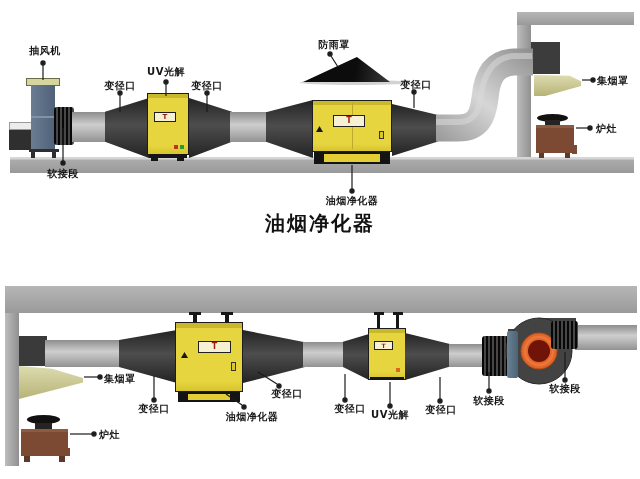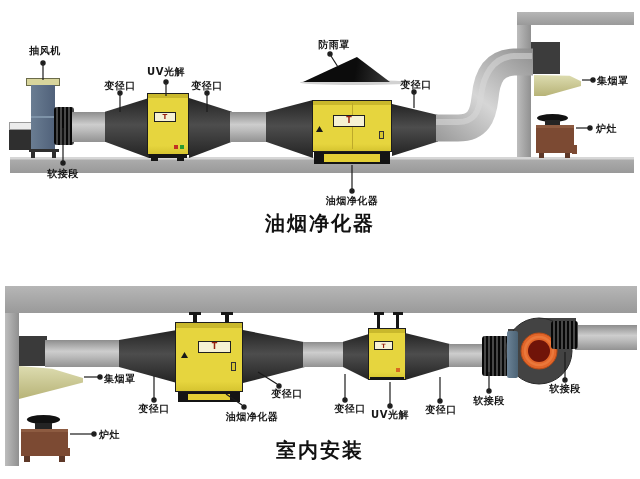--- a/index.html
+++ b/index.html
@@ -230,15 +230,14 @@
   <div class="lbl" style="left:104px;top:372px;">集烟罩</div>
   <div class="lbl" style="left:99px;top:428px;">炉灶</div>
   <div class="lbl ctr" style="left:154px;top:402px;">变径口</div>
   <div class="lbl ctr" style="left:252px;top:410px;">油烟净化器</div>
   <div class="lbl ctr" style="left:287px;top:387px;">变径口</div>
   <div class="lbl ctr" style="left:350px;top:402px;">变径口</div>
   <div class="lbl ctr" style="left:390px;top:408px;">UV光解</div>
   <div class="lbl ctr" style="left:441px;top:403px;">变径口</div>
   <div class="lbl ctr" style="left:489px;top:394px;">软接段</div>
   <div class="lbl ctr" style="left:565px;top:382px;">软接段</div>
-  <div class="title" style="top:437px;">室内安装</div>
 
 </div>
 
 </body></html>

